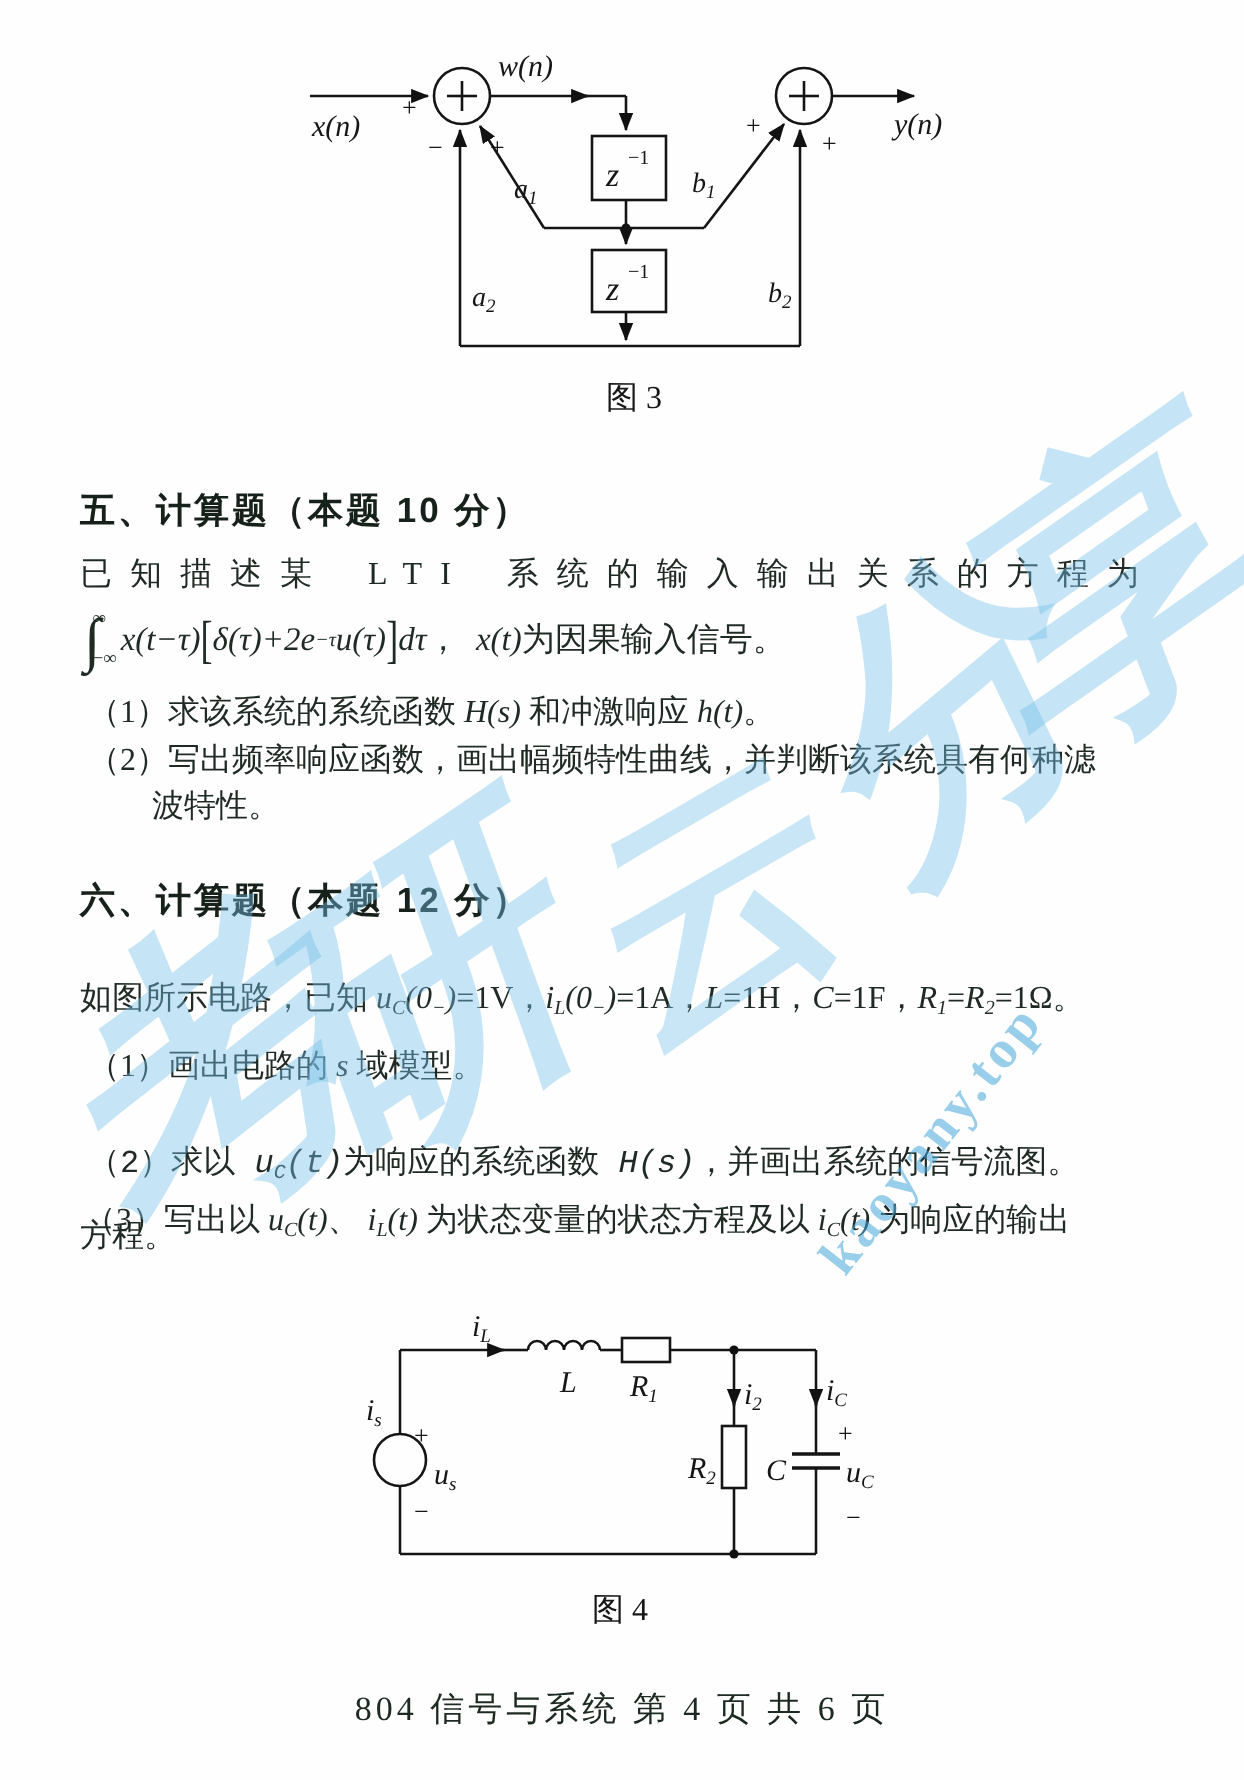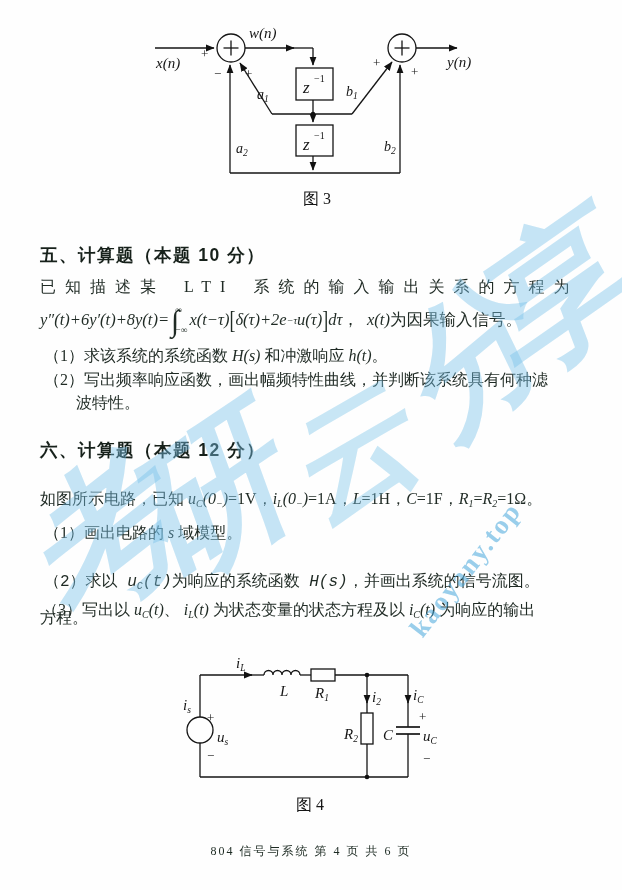--- a/index.html
+++ b/index.html
@@ -14,21 +14,21 @@
   .seg-cn{}
   .seg-m{font-style:italic;}
   .seg-n{}
   .seg-msub{font-style:italic;font-size:10px;vertical-align:-3px;}
   .seg-sup{font-style:italic;font-size:10px;vertical-align:6px;}
   .seg-br{display:inline-block;transform:scaleY(1.45);font-size:18px;}
   .seg-int{display:inline-flex;align-items:center;margin:0 2px;}
   .int-glyph{font-size:30px;line-height:0.9;}
   .int-lims{display:inline-flex;flex-direction:column;justify-content:space-between;
             height:30px;font-size:9.5px;margin-left:-4px;}
-  .footer{font-size:12px;letter-spacing:2px;color:#1c2a22;text-align:center;width:622px;}
+  .footer{font-size:17px;letter-spacing:2px;color:#1c2a22;text-align:center;width:622px;}
   
   .wm-char{position:absolute;font-family:"Liberation Sans",sans-serif;font-style:italic;
            font-weight:600;pointer-events:none;line-height:1;}
   .wm-url{position:absolute;font-family:"Liberation Serif",serif;font-weight:700;
           font-size:27px;letter-spacing:2px;pointer-events:none;
           transform-origin:left bottom;transform:rotate(-52deg);}
   
   .svt{font-family:"Liberation Serif",serif;font-size:15px;fill:#161616;}
   .it{font-style:italic;}
   .subs{font-size:9.5px;font-style:italic;}
@@ -91,21 +91,20 @@
       <text class="svt ab" x="236" y="153"><tspan>a</tspan><tspan class="subs" dy="3">2</tspan></text>
       <text class="svt ab" x="346" y="96"><tspan>b</tspan><tspan class="subs" dy="3">1</tspan></text>
       <text class="svt ab" x="384" y="151"><tspan>b</tspan><tspan class="subs" dy="3">2</tspan></text>
       <text class="svt cap" x="317" y="204" text-anchor="middle">图 3</text>
     </g>
   </svg>
 
   <div class="abs title" style="left:40px;top:243px;">五、计算题（本题 10 分）</div>
   <div class="abs line intro-justified" style="left:40px;top:277px;">已知描述某 LTI 系统的输入输出关系的方程为</div>
   <div class="abs eq" style="left:40px;top:303px;height:34px;">
-      <span class="seg-m">y″(t)+6y′(t)+8y(t)=</span>
       <span class="seg-int">
         <span class="int-glyph">∫</span>
         <span class="int-lims">
           <span class="int-sup">∞</span>
           <span class="int-sub">−∞</span>
         </span>
       </span>
       <span class="seg-m">x(t−τ)</span>
       <span class="seg-br">[</span>
       <span class="seg-m">δ(τ)+2e</span>

